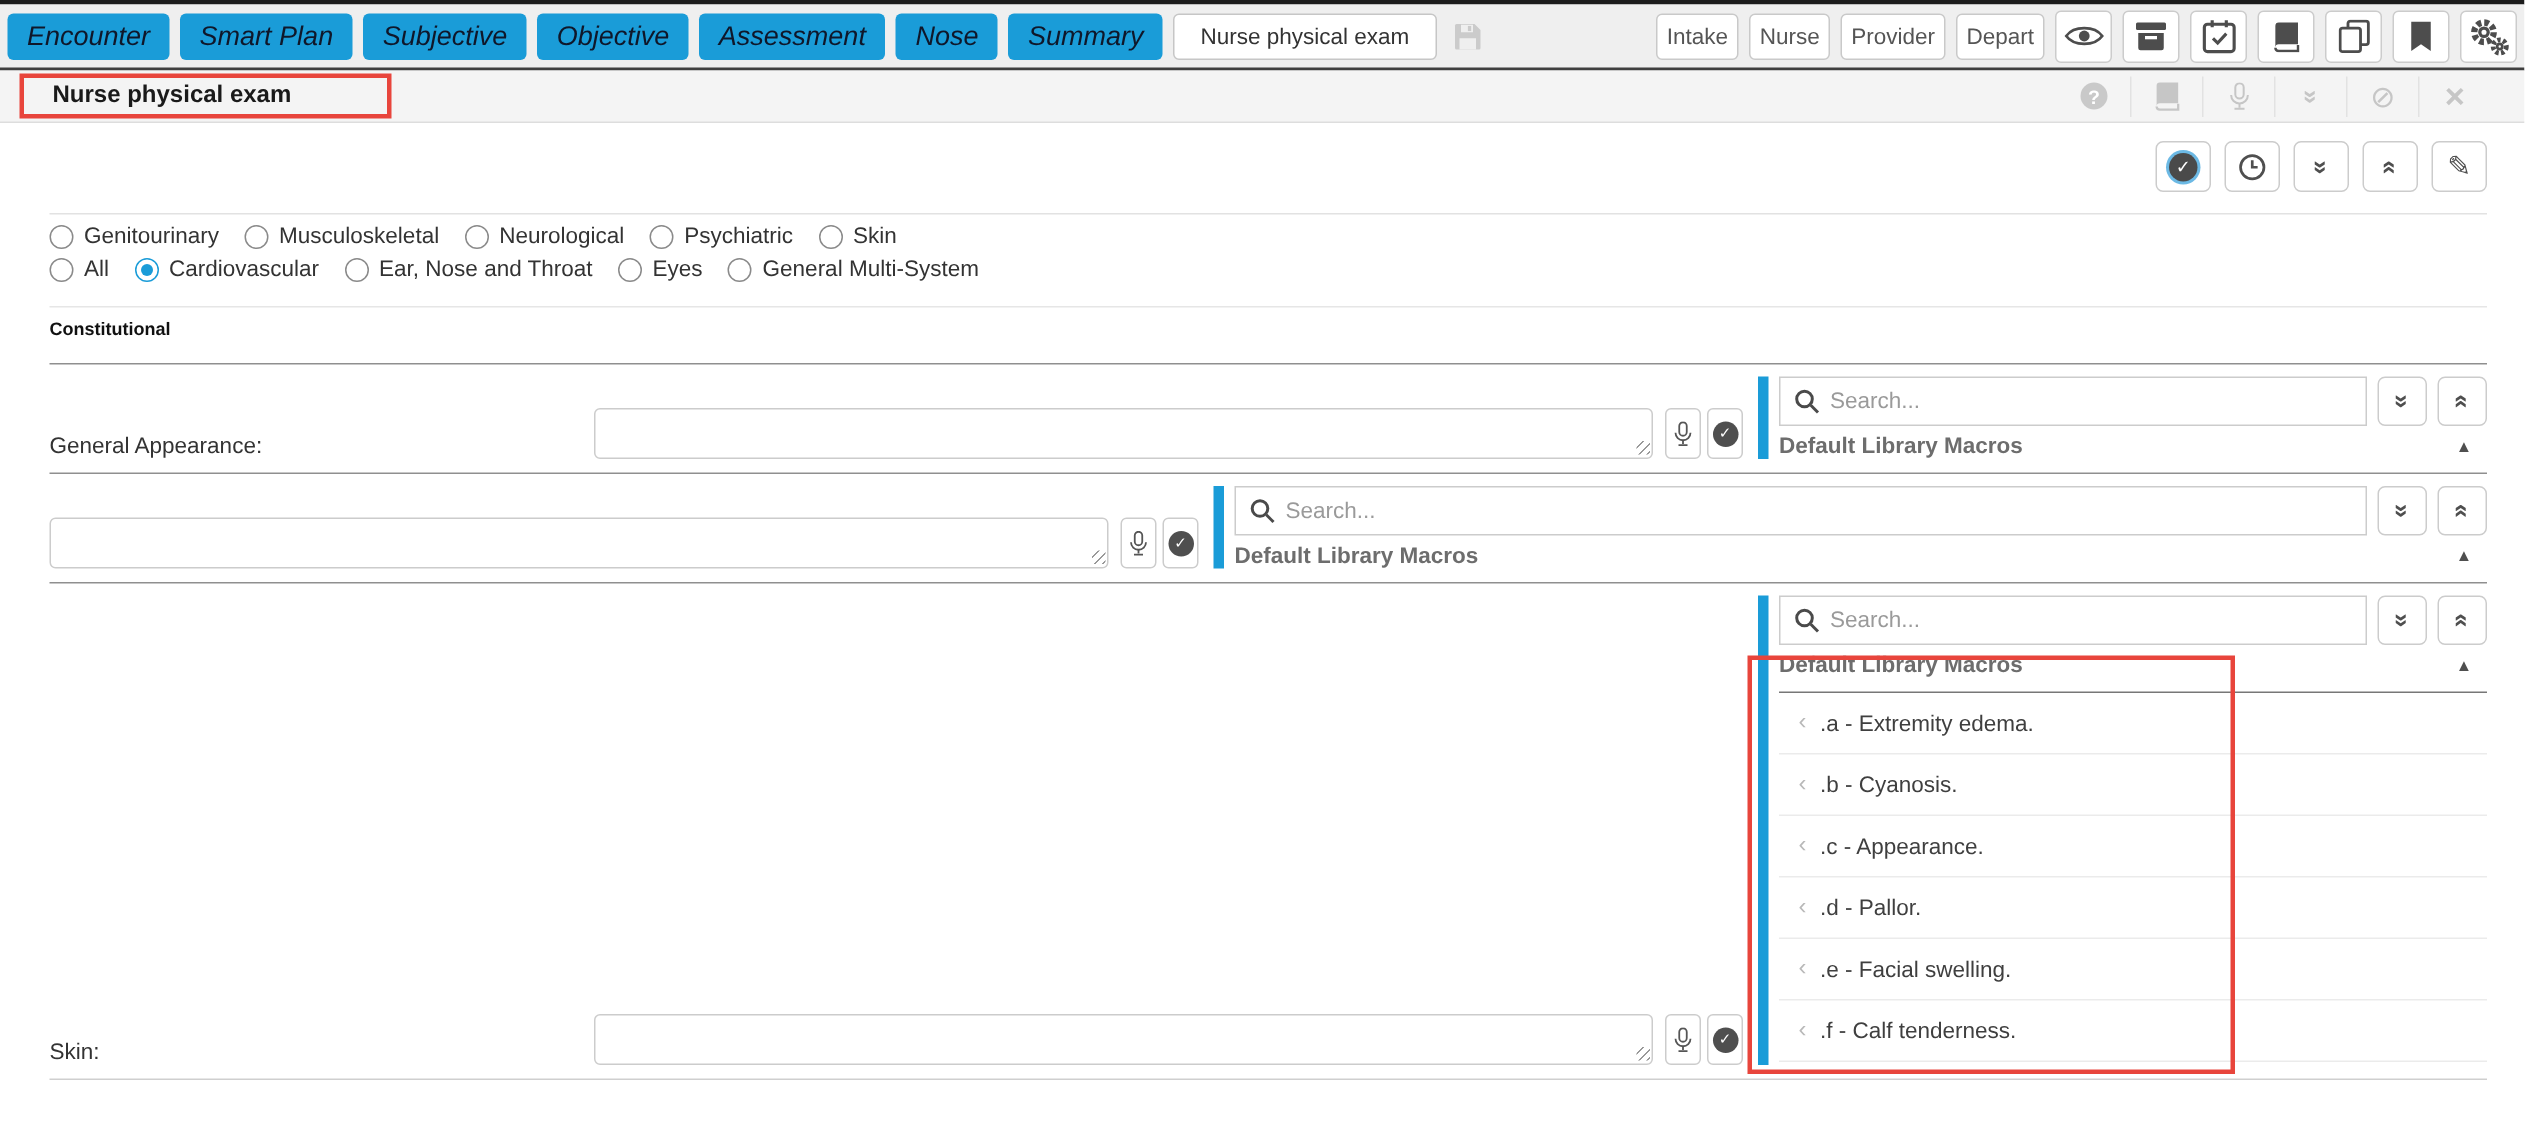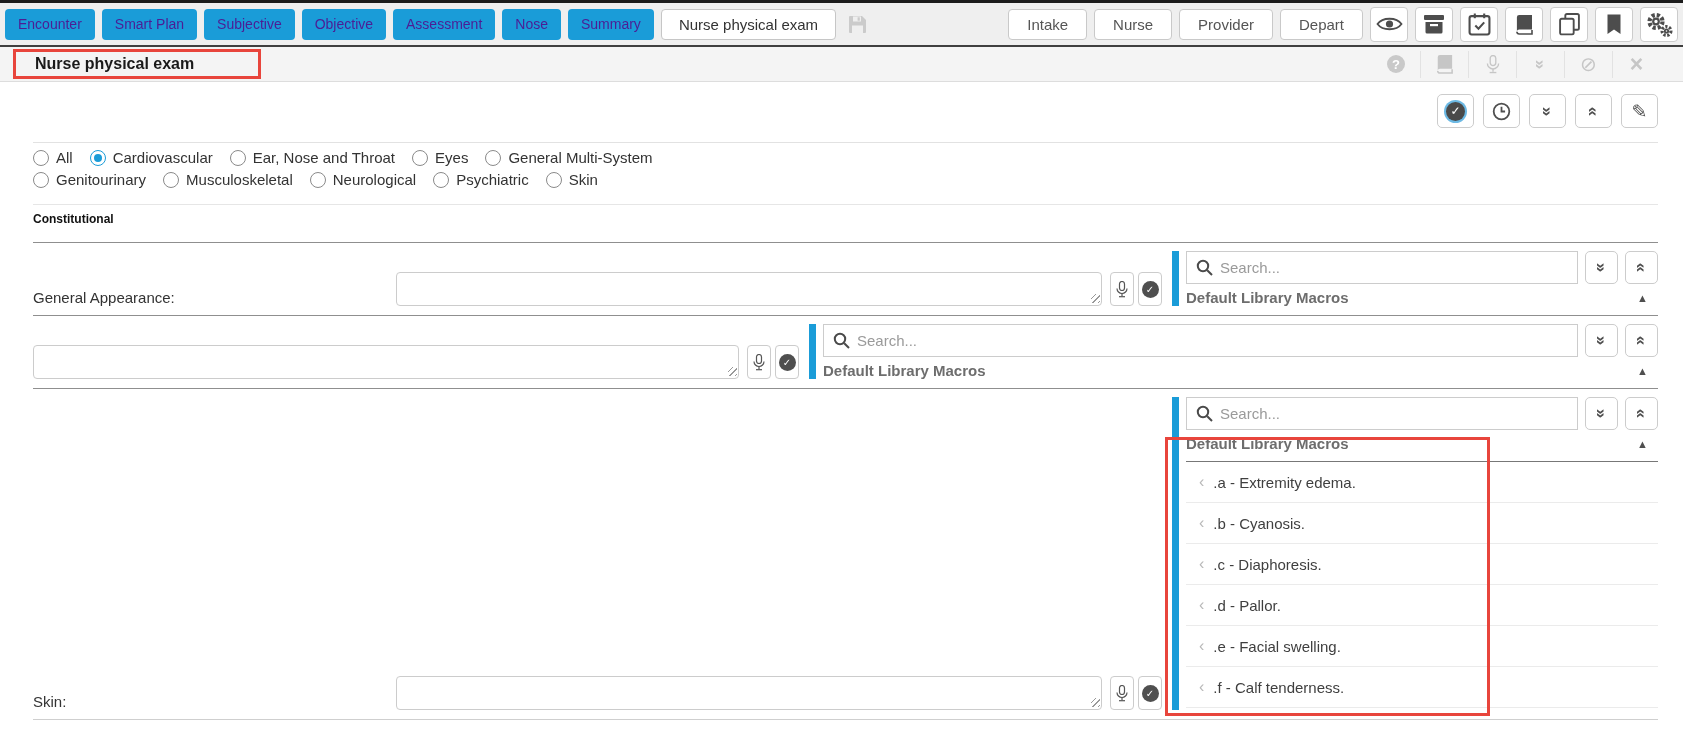--- a/index.html
+++ b/index.html
@@ -12,30 +12,30 @@
   button { font-family: inherit; cursor: pointer; }
 
   
   .top-strip { height:3px; background:#1c1c1c; }
   .toolbar {
     height:44px; background:#efefef; border-bottom:2px solid #3f3f3f;
     display:flex; align-items:center; padding:0 5px; gap:7px;
   }
   .tab-btn {
     height:31px; padding:0 13px; border:none; border-radius:4px;
-    background:var(--accent,#1a9cd8); color:#4c1d95; font-size:14px;
+    background:var(--accent,#1a9cd8); color:#0f172a; font-size:18px;font-style:italic;
   }
   .form-tab {
     height:31px; padding:0 17px; background:#fff; border:1px solid #c6c6c6;
     border-radius:4px; color:#333; font-size:15px; display:flex; align-items:center;
   }
   .save-btn { width:28px; height:28px; border:none; background:transparent; display:flex; align-items:center; justify-content:center; color:#cbcbcb; }
   .tb-spacer { flex:1; }
   .stage-btn {
-    height:31px; padding:0 18px; background:#fff; border:1px solid #c9c9c9;
+    height:31px; padding:0 6px; background:#fff; border:1px solid #c9c9c9;
     border-radius:4px; color:#555; font-size:15px;
   }
   .icon-btn {
     width:38px; height:35px; background:#fff; border:1px solid #ccc; border-radius:4px;
     display:flex; align-items:center; justify-content:center; color:#4d4d4d;
   }
 
   
   .panel-bar {
     height:35px; background:#f4f4f4; border-bottom:1px solid #ddd;
@@ -280,59 +280,59 @@
     <button class="action-btn">
         <span class="glyph-pencil">✎</span>
       </button>
   </div>
 
   <div class="examtype-row">
     <div class="radio-col" id="radio-col">
         <div class="radio-line">
           <span class="radio-item">
             <span class="radio"></span>
+            <span>Genitourinary</span>
+          </span>
+          <span class="radio-item">
+            <span class="radio"></span>
+            <span>Musculoskeletal</span>
+          </span>
+          <span class="radio-item">
+            <span class="radio"></span>
+            <span>Neurological</span>
+          </span>
+          <span class="radio-item">
+            <span class="radio"></span>
+            <span>Psychiatric</span>
+          </span>
+          <span class="radio-item">
+            <span class="radio"></span>
+            <span>Skin</span>
+          </span>
+        </div>
+        <div class="radio-line">
+          <span class="radio-item">
+            <span class="radio"></span>
             <span>All</span>
           </span>
           <span class="radio-item">
             <span class="radio sel"></span>
             <span>Cardiovascular</span>
           </span>
           <span class="radio-item">
             <span class="radio"></span>
             <span>Ear, Nose and Throat</span>
           </span>
           <span class="radio-item">
             <span class="radio"></span>
             <span>Eyes</span>
           </span>
           <span class="radio-item">
             <span class="radio"></span>
             <span>General Multi-System</span>
-          </span>
-        </div>
-        <div class="radio-line">
-          <span class="radio-item">
-            <span class="radio"></span>
-            <span>Genitourinary</span>
-          </span>
-          <span class="radio-item">
-            <span class="radio"></span>
-            <span>Musculoskeletal</span>
-          </span>
-          <span class="radio-item">
-            <span class="radio"></span>
-            <span>Neurological</span>
-          </span>
-          <span class="radio-item">
-            <span class="radio"></span>
-            <span>Psychiatric</span>
-          </span>
-          <span class="radio-item">
-            <span class="radio"></span>
-            <span>Skin</span>
           </span>
         </div>
       </div>
   </div>
 
   <div class="section-divider"></div>
   <div class="section-head">Constitutional</div>
 
   <div id="field-rows">
   <div class="field-row">
@@ -466,21 +466,21 @@
             <div class="macro-item">
               <span class="macro-chev">‹</span>
               <span>.a - Extremity edema.</span>
             </div>
             <div class="macro-item">
               <span class="macro-chev">‹</span>
               <span>.b - Cyanosis.</span>
             </div>
             <div class="macro-item">
               <span class="macro-chev">‹</span>
-              <span>.c - Diaphoresis.</span>
+              <span>.c - Appearance.</span>
             </div>
             <div class="macro-item">
               <span class="macro-chev">‹</span>
               <span>.d - Pallor.</span>
             </div>
             <div class="macro-item">
               <span class="macro-chev">‹</span>
               <span>.e - Facial swelling.</span>
             </div>
             <div class="macro-item">

